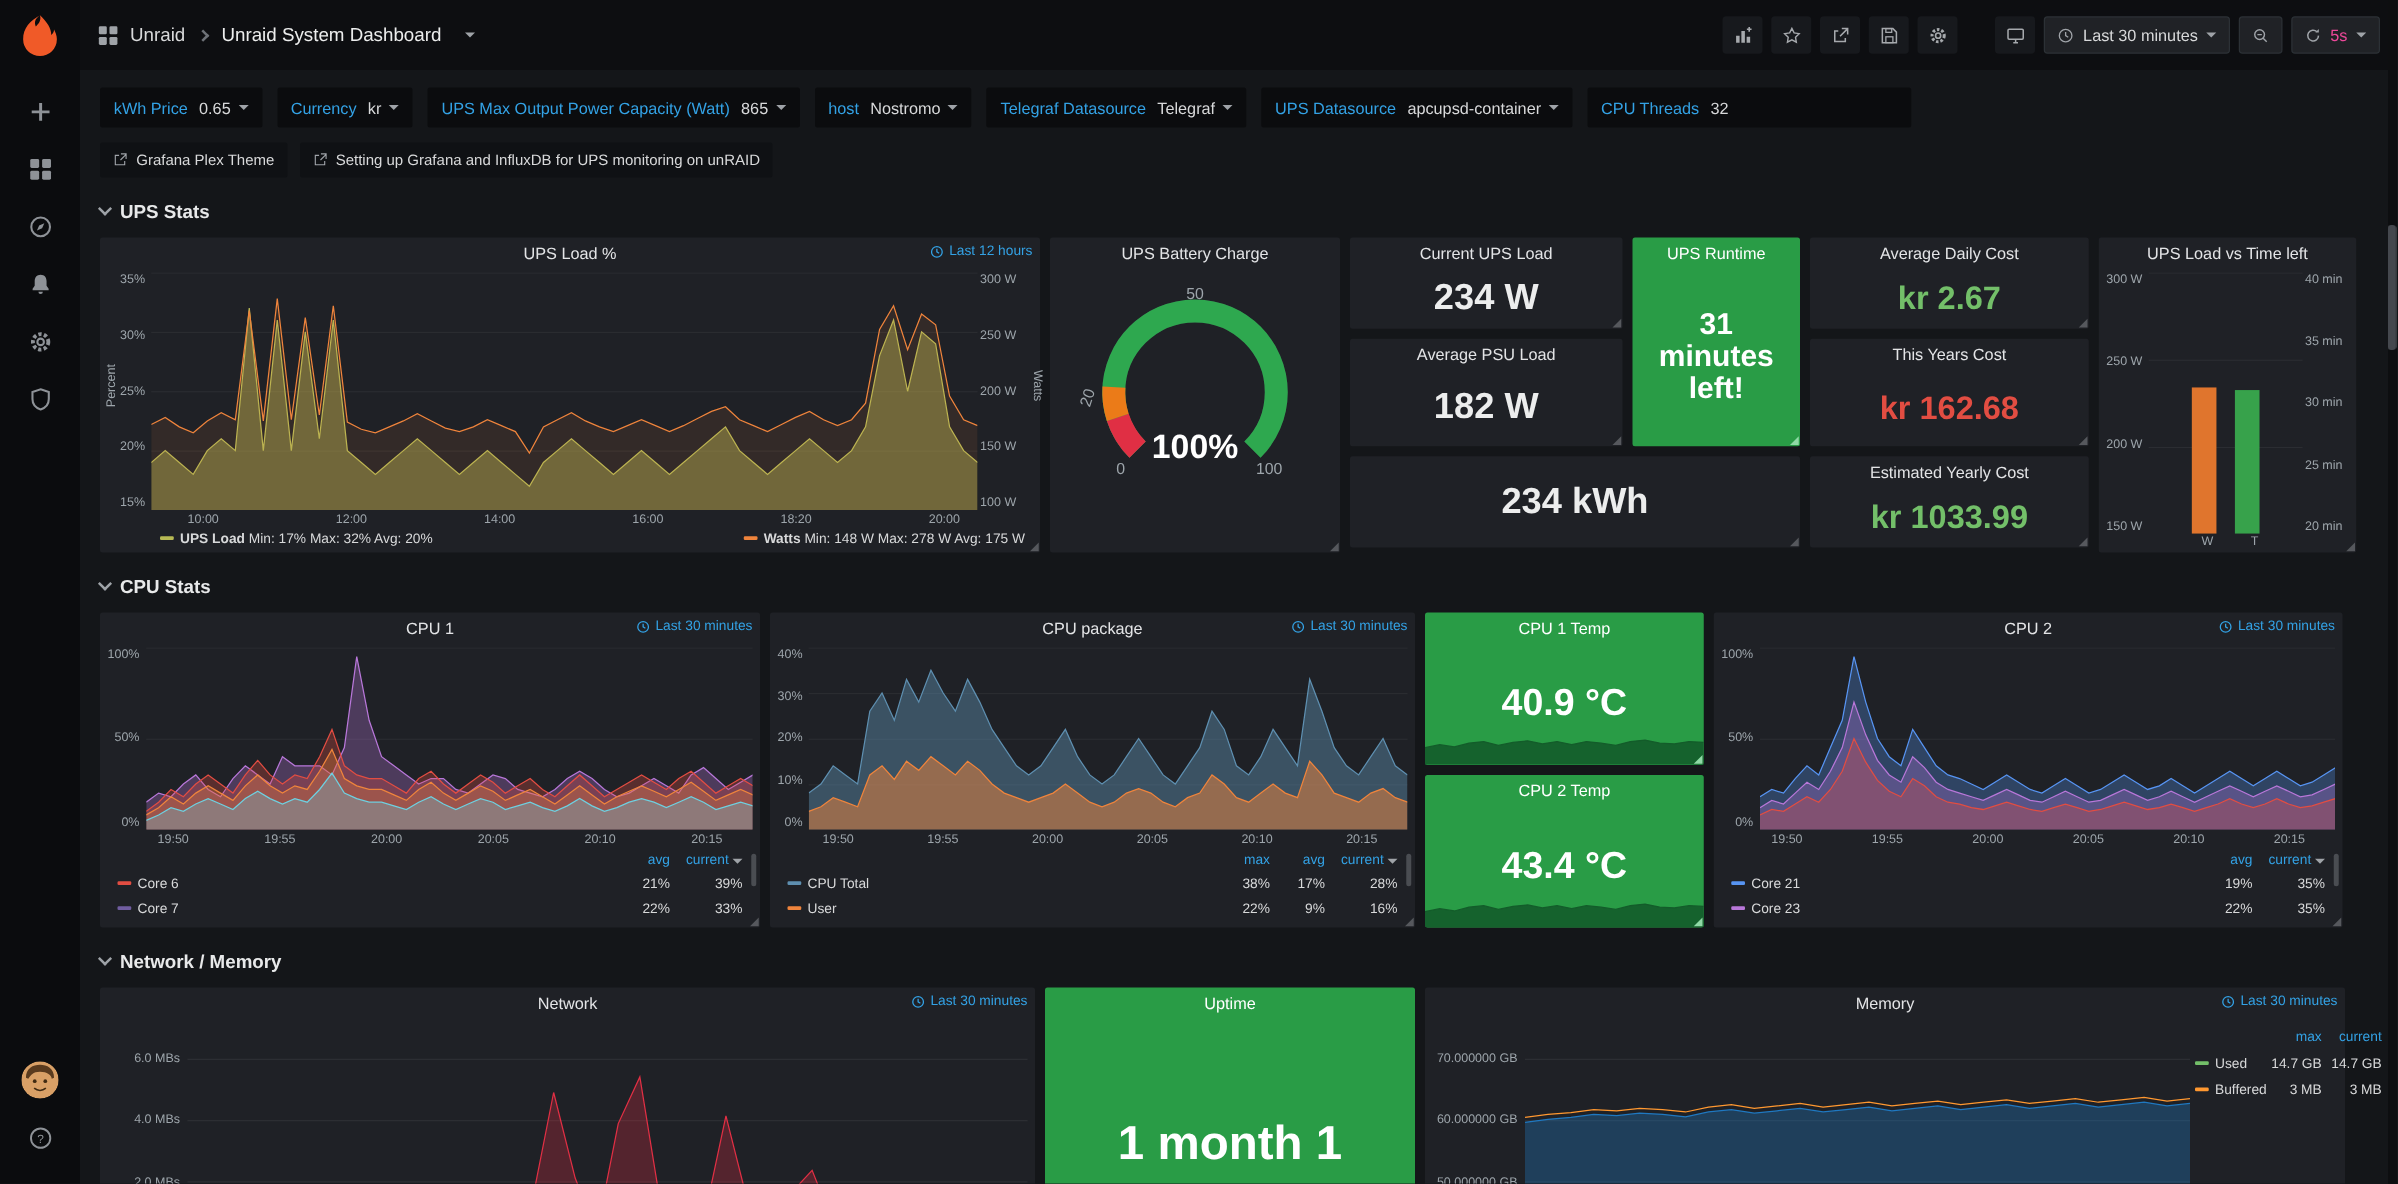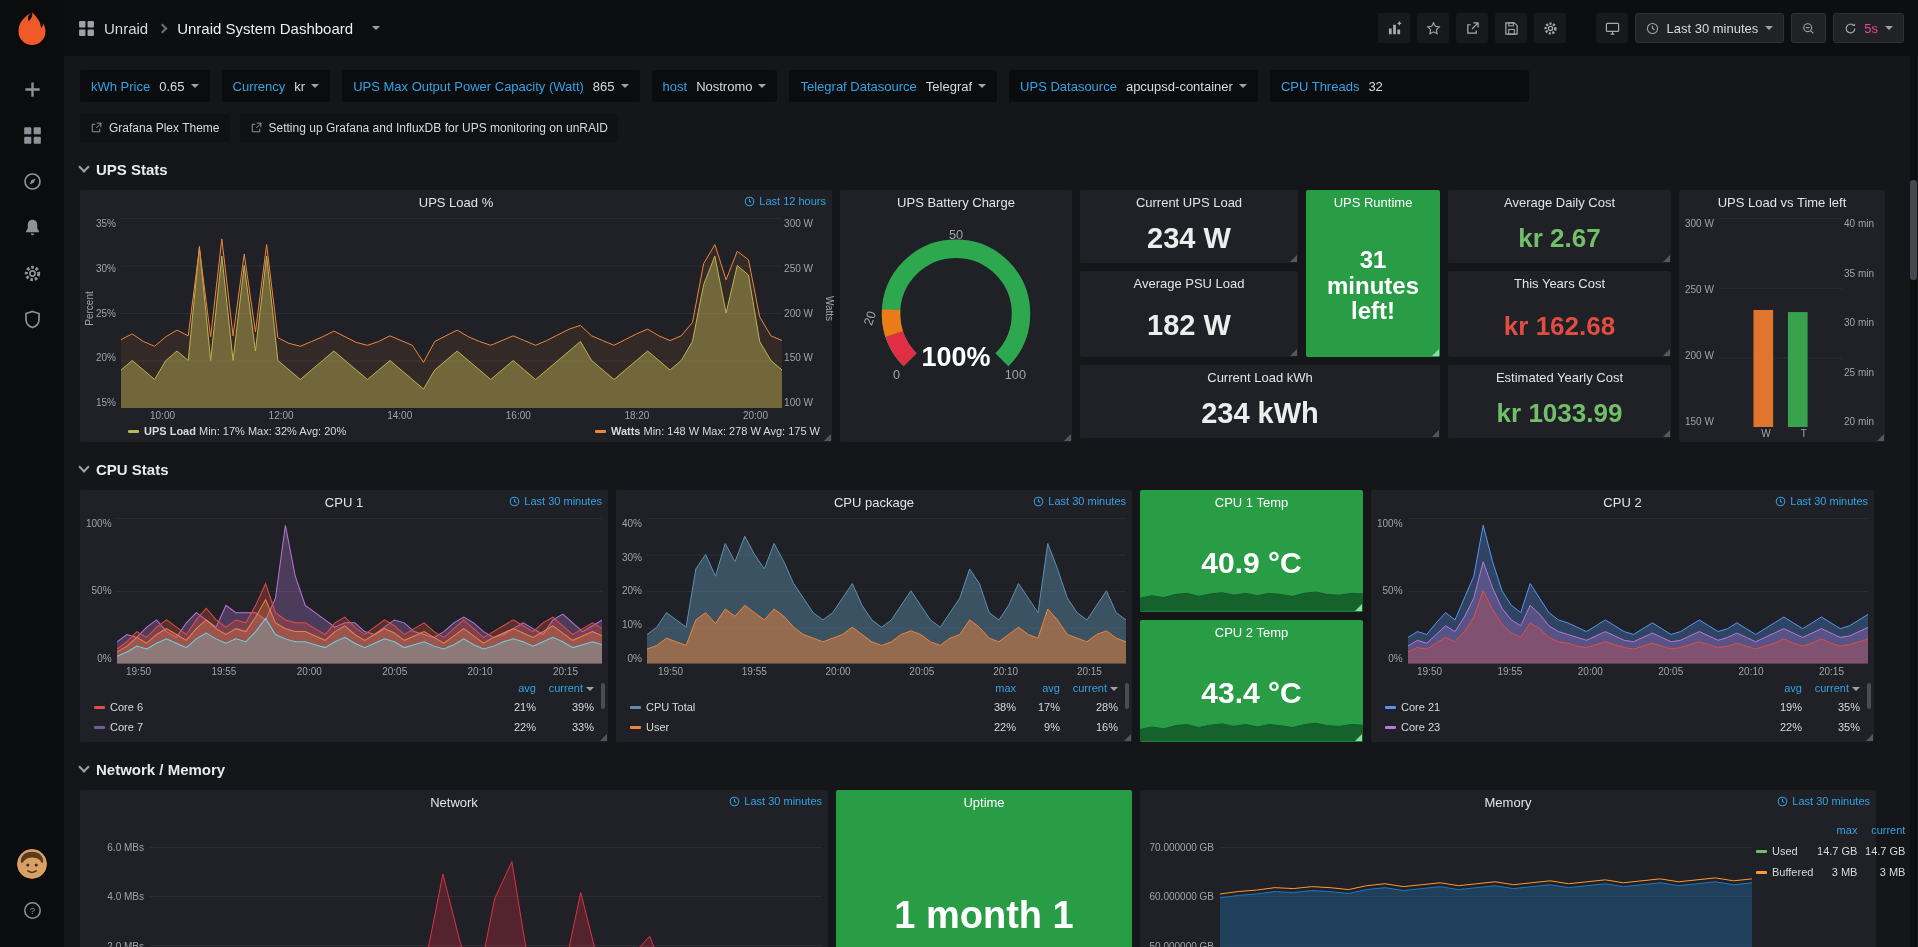--- a/index.html
+++ b/index.html
@@ -458,23 +458,20 @@
               </div>
             <div class="stat-value v-lg">182 W</div>
           </div>
           <div class="panel">
             <div class="panel-header">
                 <span class="panel-title">This Years Cost</span>
               </div>
             <div class="stat-value v-md red-text">kr 162.68</div>
           </div>
           <div class="panel kwh-span">
-            <div class="panel-header">
-                <span class="panel-title">Current Load kWh</span>
-              </div>
             <div class="stat-value v-lg">234 kWh</div>
           </div>
           <div class="panel">
             <div class="panel-header">
                 <span class="panel-title">Estimated Yearly Cost</span>
               </div>
             <div class="stat-value v-md green-text">kr 1033.99</div>
           </div>
         </div>
 

